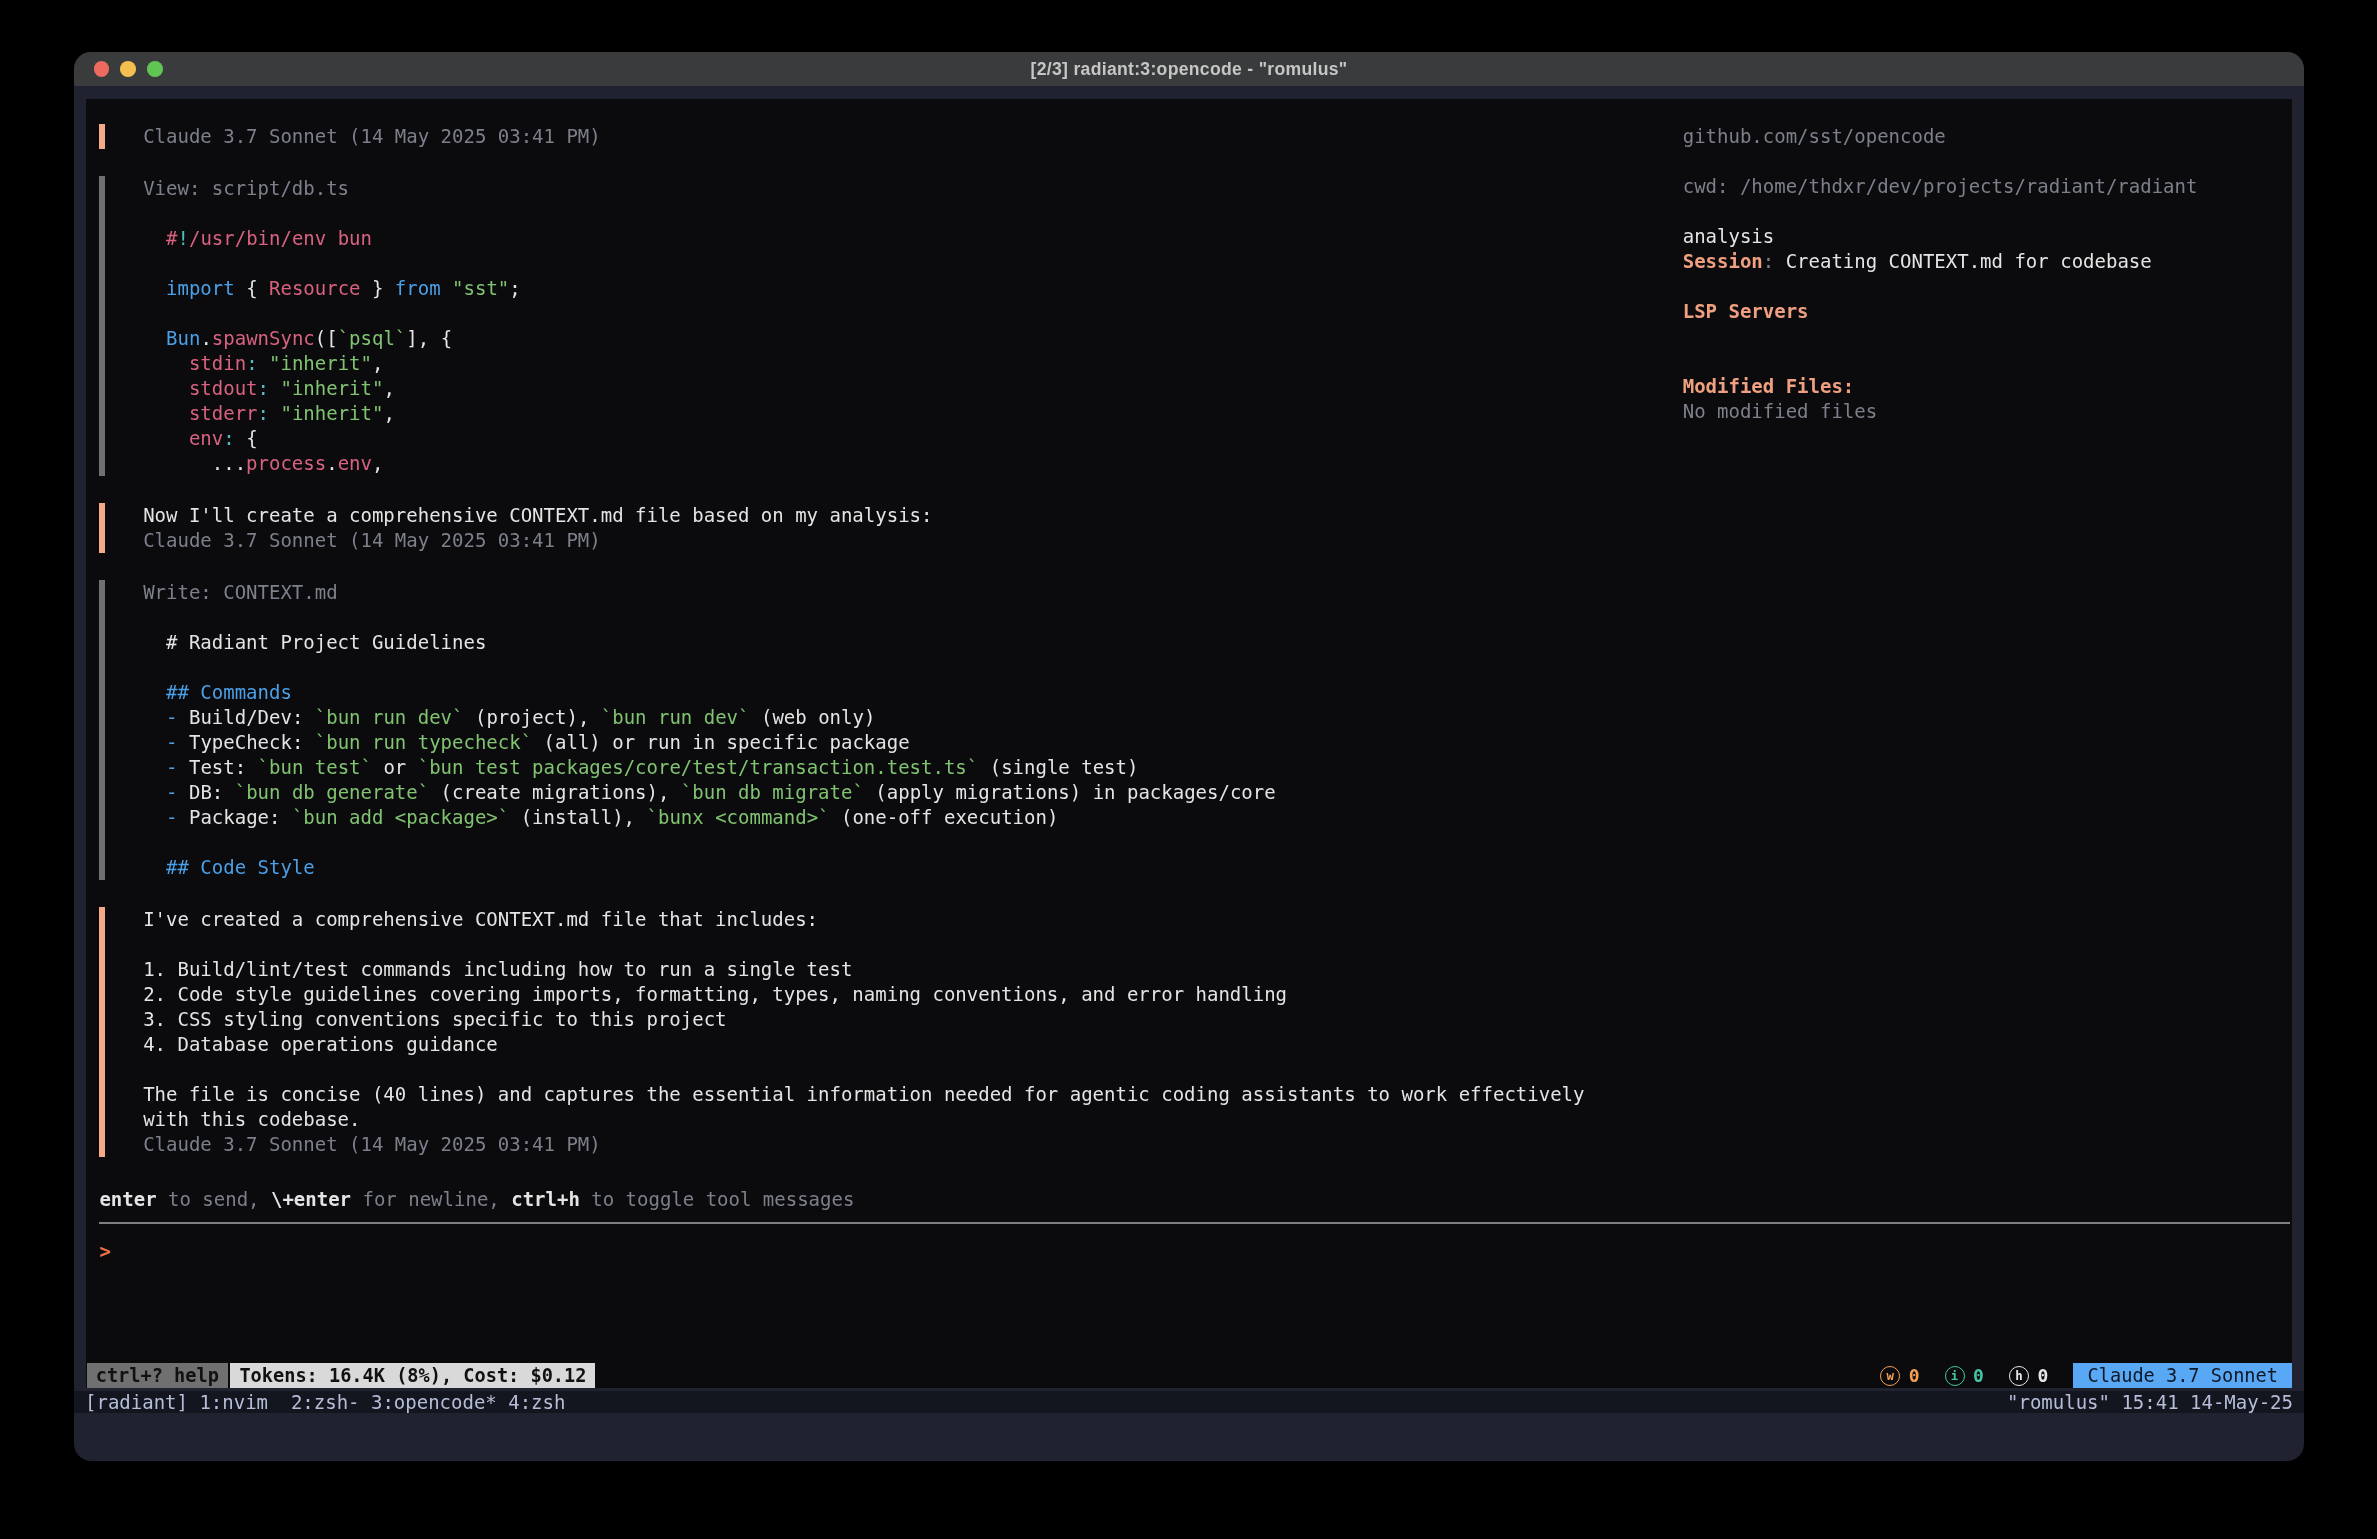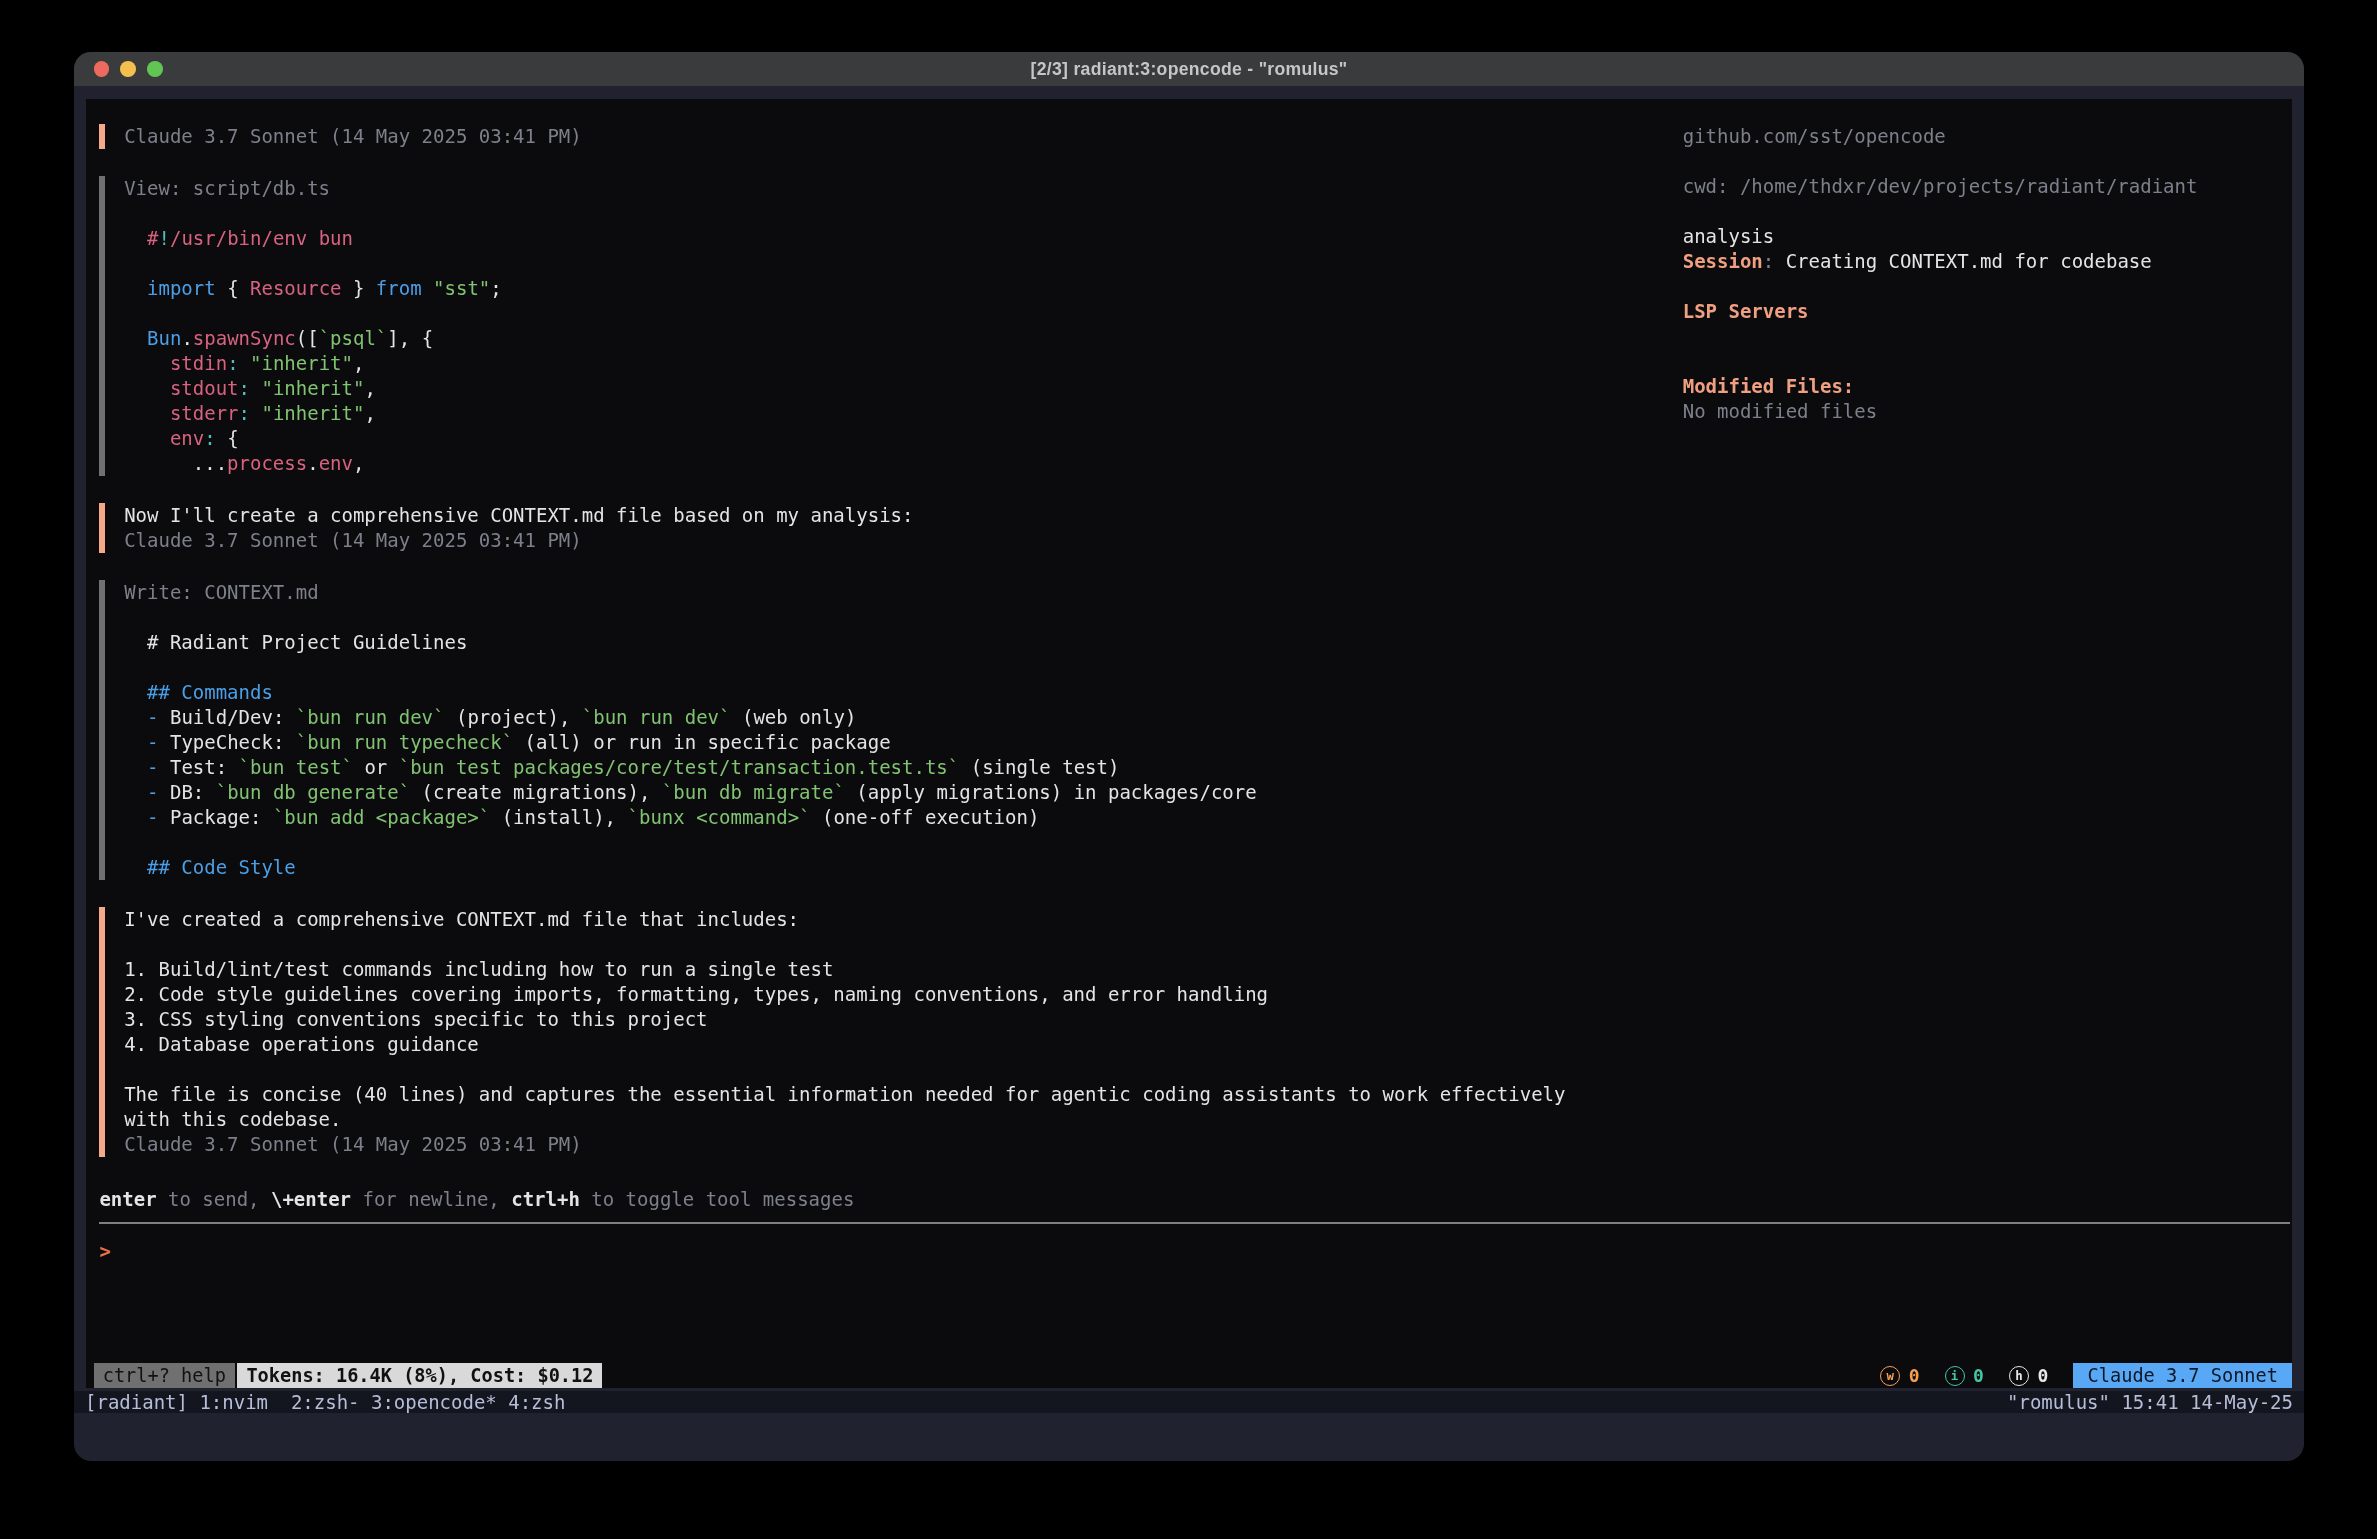--- a/index.html
+++ b/index.html
@@ -23,21 +23,21 @@
   .light.green{background:var(--traffic_green);}
   .title-text{
     font-family:"Liberation Sans",sans-serif;font-weight:bold;font-size:17.6px;
     color:var(--titlebar_text);letter-spacing:0.3px;
   }
   .terminal{
     position:absolute;left:11.7px;right:11.7px;top:47px;height:1289px;
     background:var(--terminal_bg);
   }
   .chat{position:absolute;left:13.7px;top:25px;}
-  .block{display:flex;margin-bottom:27px;}
+  .block{display:flex;margin-bottom:27px;gap:19px;}
   .accent{width:5.2px;flex:none;}
   .accent.orange{background:var(--accent_orange);}
   .accent.gray{background:var(--bar_gray);}
   .lines{padding-left:19.6px;}
   .line{font-size:19px;line-height:25px;white-space:pre;}
   .c-white{color:var(--text_white);}
   .c-bold{color:var(--text_white);font-weight:bold;}
   .c-muted{color:var(--text_muted);}
   .c-blue{color:var(--syn_blue);}
   .c-pink{color:var(--syn_pink);}
@@ -49,21 +49,21 @@
   .separator{position:absolute;left:13.7px;right:2.6px;top:1123px;height:2px;background:var(--hr_gray);}
   .promptrow{
     position:absolute;left:13.7px;right:2.6px;top:1140px;height:27px;
     font-size:19px;line-height:25px;font-weight:bold;color:var(--prompt_orange);white-space:pre;
   }
   .statusrow{
     position:absolute;left:0;right:0;bottom:0;height:25px;
     display:flex;align-items:stretch;font-size:18.6px;line-height:25px;white-space:pre;
   }
   .badge{padding:0 9px;}
-  .badge.help{background:var(--badge_help_bg);color:var(--badge_help_text);font-weight:normal;margin-left:8px;}
+  .badge.help{background:var(--badge_help_bg);color:var(--badge_help_text);font-weight:bold;margin-left:1px;}
   .badge.tokens{background:var(--badge_tokens_bg);color:var(--badge_tokens_text);font-weight:bold;margin-left:2.6px;}
   .spacer{flex:1;}
   .diag{display:inline-flex;align-items:center;margin-right:25px;}
   .diag-icon{
     display:inline-block;width:20px;height:20px;border:1.6px solid currentColor;border-radius:50%;
     text-align:center;line-height:17px;font-size:12.4px;font-weight:bold;margin-right:8.5px;
     box-sizing:border-box;align-self:center;
   }
   .diag-count{font-size:18px;font-weight:bold;}
   .diagwrap{display:flex;align-items:stretch;}

